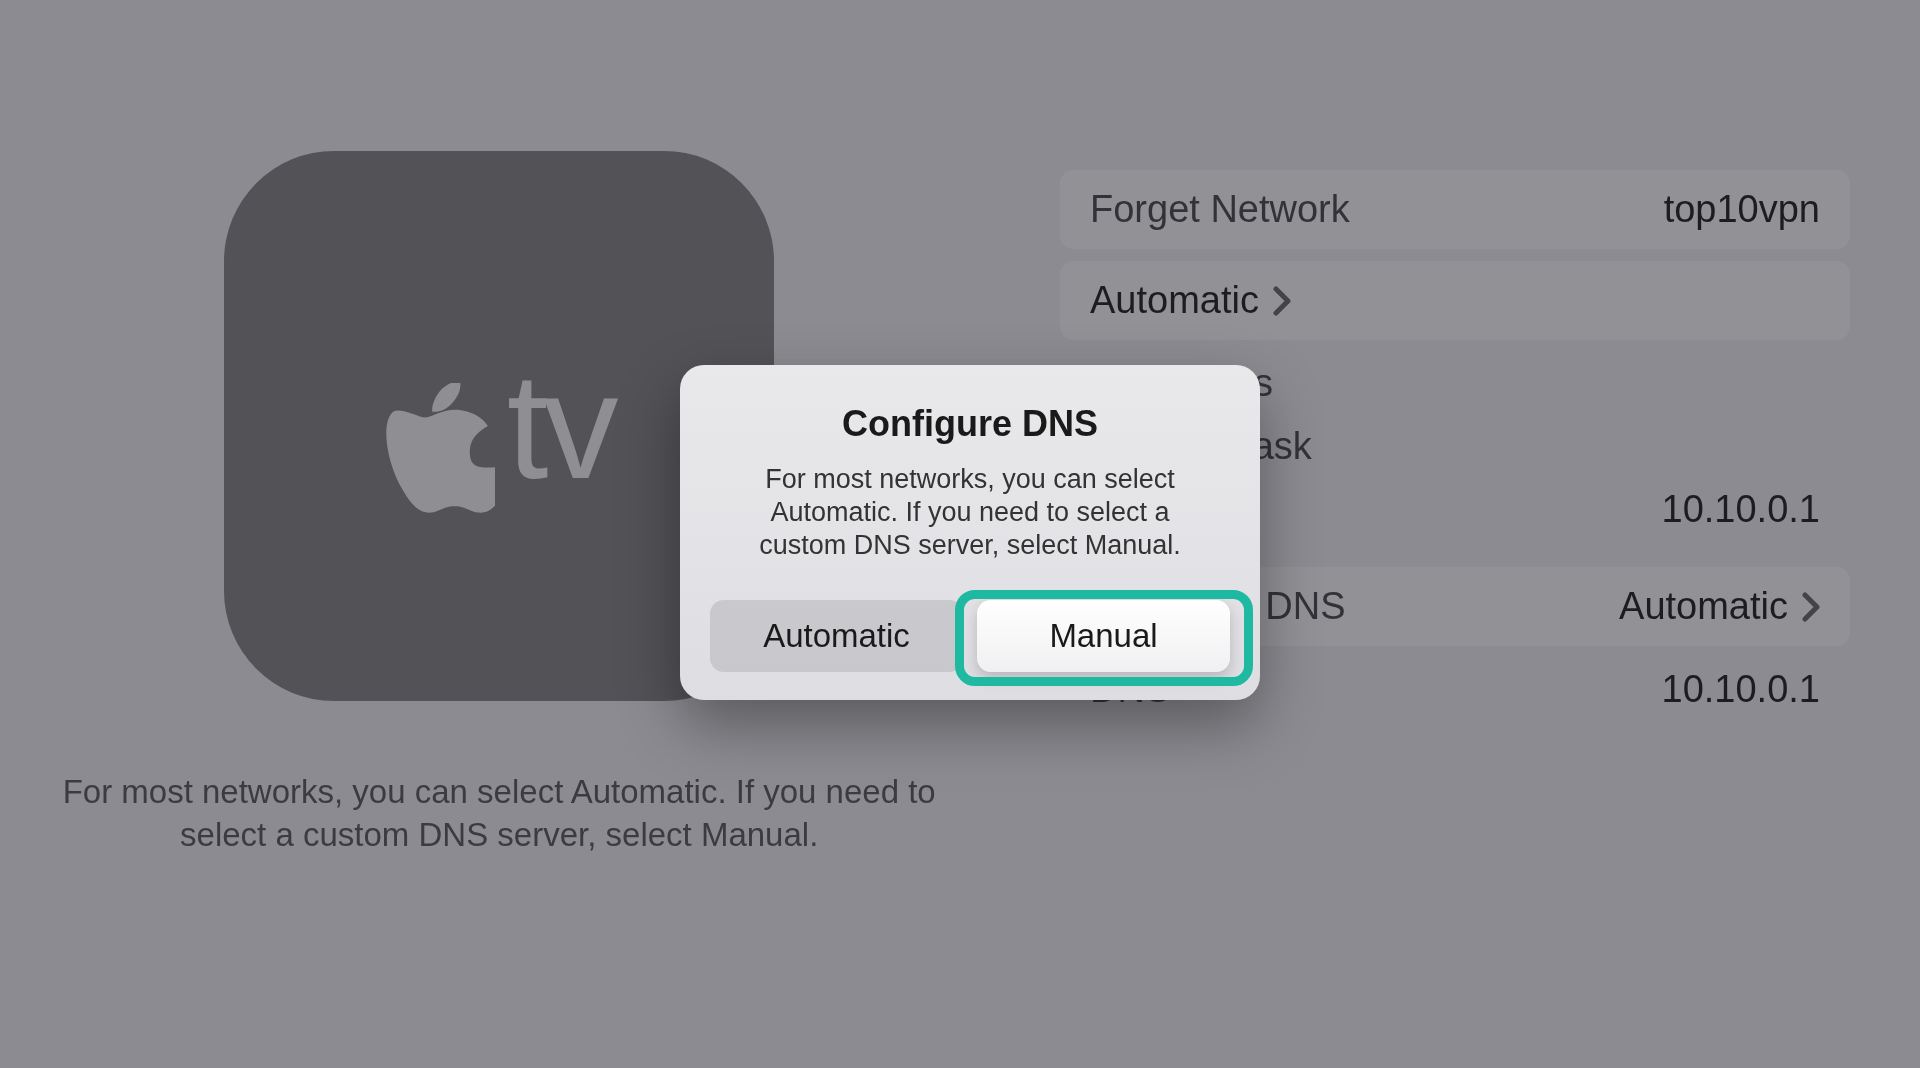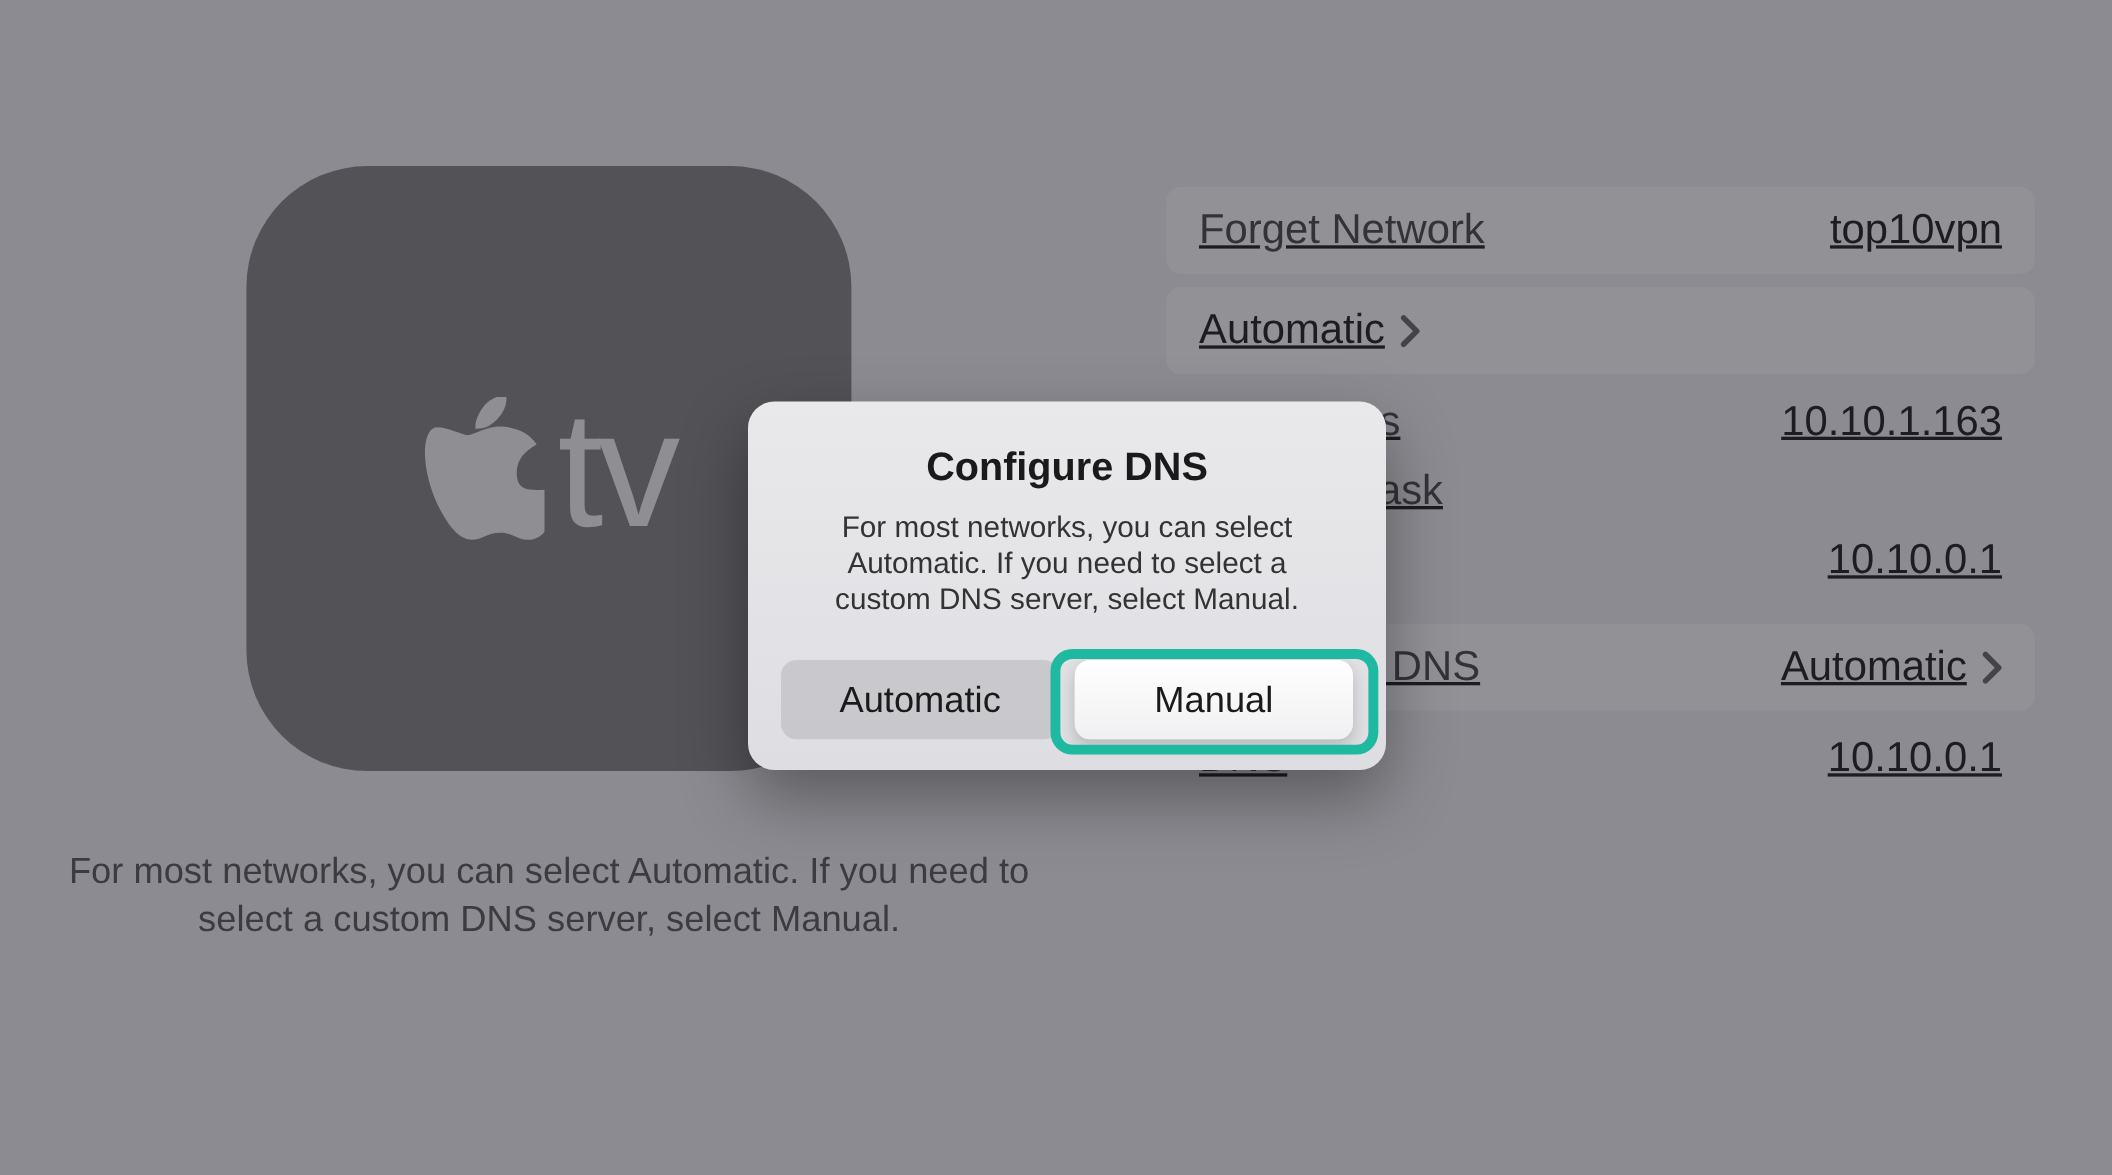--- a/index.html
+++ b/index.html
@@ -48,21 +48,21 @@
       background: #666668;
       border-radius: 110px;
       display: flex;
       align-items: center;
       justify-content: center;
       margin-top: -60px;
     }
     
     .app-tile-inner {
       display: flex;
-      align-items: center;
+      align-items: flex-end;
       gap: 12px;
     }
     
     .apple-logo {
       width: 110px;
       height: 130px;
       fill: #d8d8da;
     }
     
     .tv-text {
@@ -79,21 +79,20 @@
       font-size: 33px;
       color: #3a3a3c;
       line-height: 1.3;
     }
     
     .right-panel {
       position: absolute;
       right: 70px;
       top: 170px;
       width: 790px;
-      text-decoration: underline;
     }
     
     .setting-row {
       display: flex;
       justify-content: space-between;
       align-items: center;
       padding: 18px 30px;
       font-size: 38px;
       color: #2a2a2c;
     }
@@ -233,21 +232,20 @@
       <span class="value">
         <span>Automatic</span>
         <svg class="chevron" viewBox="0 0 18 30">
           <polyline points="3,3 15,15 3,27"></polyline>
         </svg>
       </span>
     </div>
 
     <div class="setting-row sub">
       <span class="label">IP Address</span>
-      <span class="value">10.10.1.163</span>
     </div>
 
     <div class="setting-row sub">
       <span class="label">Subnet Mask</span>
     </div>
 
     <div class="setting-row sub">
       <span class="label">Router</span>
       <span class="value">10.10.0.1</span>
     </div>

